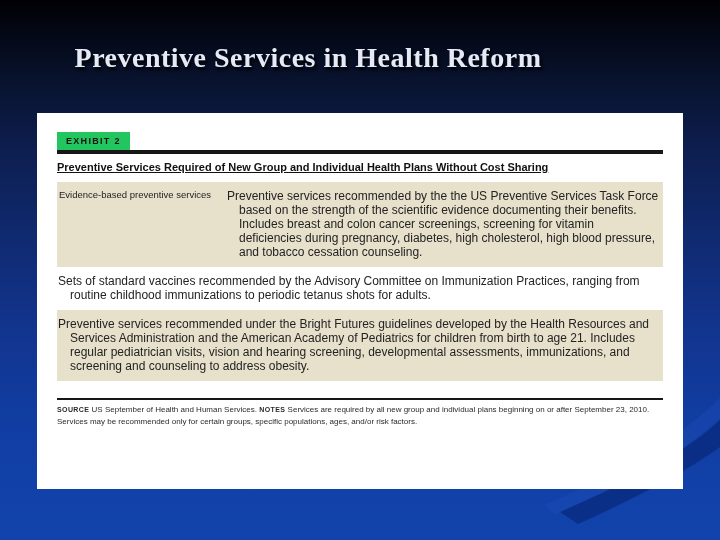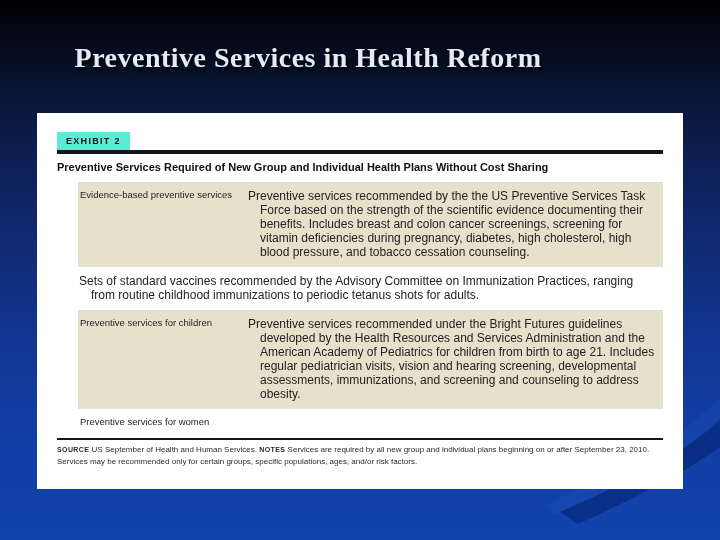--- a/index.html
+++ b/index.html
@@ -43,38 +43,38 @@
     background: #ffffff;
     padding: 19px 20px 0 20px;
     color: #1c1c1c;
   }
   .exhibit-header {
     border-bottom: 4px solid #171717;
     line-height: 0;
   }
   .exhibit-badge {
     display: inline-block;
-    background: #5eead4;
+    background: #22c55e;
     color: #141414;
     font-size: 9px;
     font-weight: bold;
     letter-spacing: 1.3px;
     line-height: 9px;
     padding: 5px 9px 4px 9px;
   }
   .exhibit-caption {
     font-size: 11px;
     font-weight: bold;
     color: #111;
     margin: 7px 0 9px 0;
+    text-decoration: underline;
   }
   .exhibit-table .row {
     display: flex;
     padding: 7px 0 8px 0;
-    margin-left: 21px;
   }
   .exhibit-table .row.shade {
     background: #e7e0cb;
   }
   .term {
     flex: 0 0 169px;
     width: 169px;
     box-sizing: border-box;
     padding-left: 2px;
     padding-right: 8px;
@@ -132,26 +132,24 @@
       <div class="row shade">
         <div class="term">Evidence-based preventive services</div>
         <div class="def">Preventive services recommended by the the US Preventive Services Task Force based on the strength of the scientific evidence documenting their benefits. Includes breast and colon cancer screenings, screening for vitamin deficiencies during pregnancy, diabetes, high cholesterol, high blood pressure, and tobacco cessation counseling.</div>
       </div>
 
       <div class="row">
         <div class="def">Sets of standard vaccines recommended by the Advisory Committee on Immunization Practices, ranging from routine childhood immunizations to periodic tetanus shots for adults.</div>
       </div>
 
       <div class="row shade">
-        <div class="term">Preventive services for children</div>
         <div class="def">Preventive services recommended under the Bright Futures guidelines developed by the Health Resources and Services Administration and the American Academy of Pediatrics for children from birth to age 21. Includes regular pediatrician visits, vision and hearing screening, developmental assessments, immunizations, and screening and counseling to address obesity.</div>
       </div>
 
       <div class="row">
-        <div class="term">Preventive services for women</div>
       </div>
 
     </div>
 
     <div class="notes-rule"></div>
 
     <div class="exhibit-notes">
       <span class="notes-label">SOURCE</span>
       <span>US September of Health and Human Services.</span>
       <span class="notes-label">NOTES</span>

